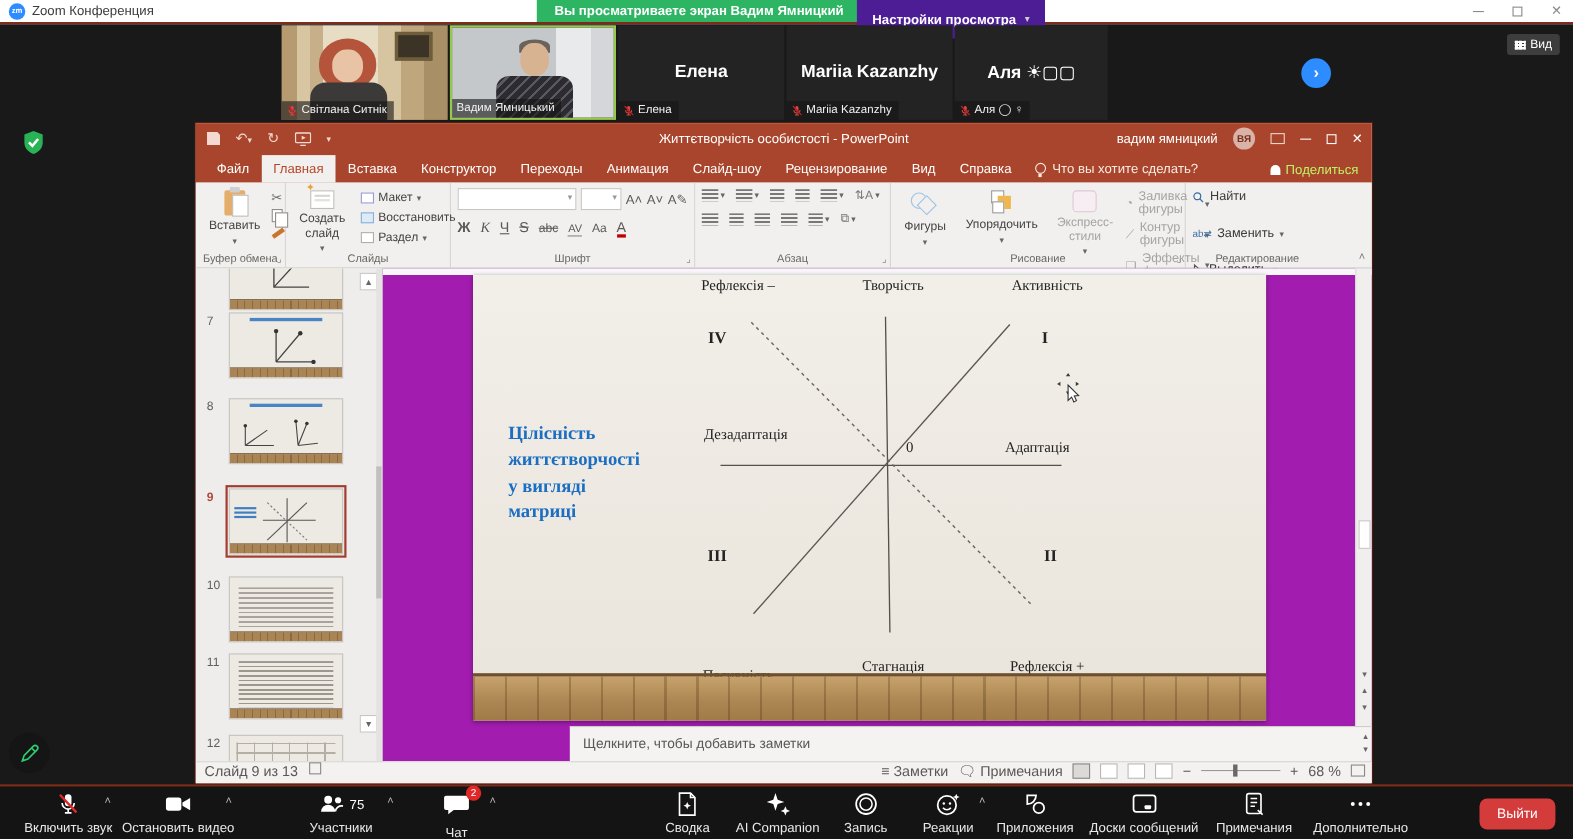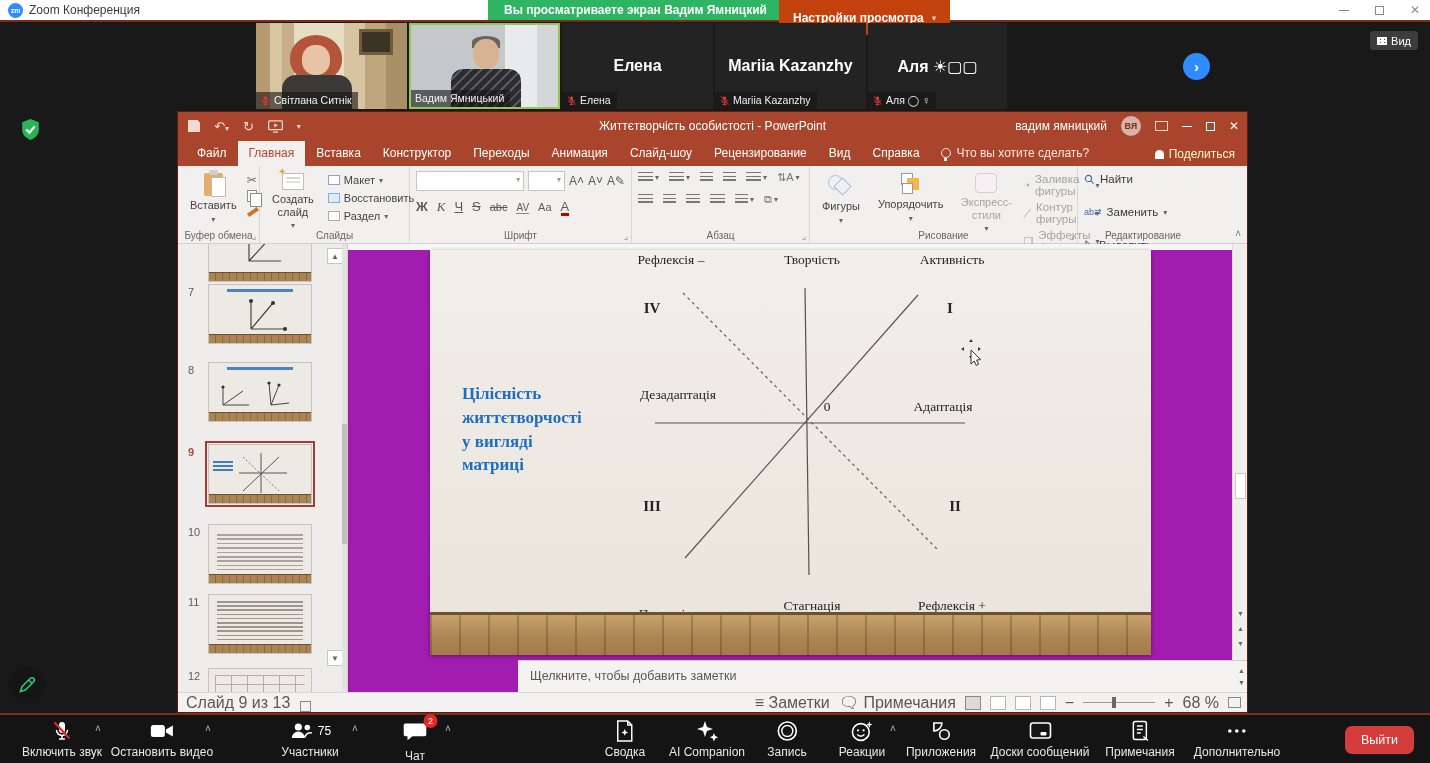--- a/index.html
+++ b/index.html
@@ -4,21 +4,21 @@
 <style>
   * { margin:0; padding:0; box-sizing:border-box; }
   html,body { width:1430px; height:763px; overflow:hidden; }
   body { position:relative; background:#191919; font-family:"Liberation Sans","DejaVu Sans",sans-serif; }
 
   
   .topbar { position:absolute; left:0; top:0; width:1430px; height:22px; background:#ffffff; border-bottom:2px solid #7d2b1a; display:flex; align-items:center; }
   .zlogo { width:15px; height:15px; border-radius:50%; background:#2d8cff; color:#fff; font-size:7px; font-weight:bold; display:flex; align-items:center; justify-content:center; margin:0 6px 0 8px; }
   .apptitle { font-size:12px; color:#3c3c3c; }
   .banner { position:absolute; left:488px; top:0; height:20px; background:#2eb564; color:#fff; font-size:12px; font-weight:bold; display:flex; align-items:center; padding:0 16px; }
-  .vsbtn { position:absolute; left:779px; top:0; height:35px; background:#c2410c; color:#fff; font-size:12px; font-weight:bold; display:flex; align-items:center; gap:8px; padding:0 14px; cursor:pointer; }
+  .vsbtn { position:absolute; left:779px; top:0; height:35px; background:#4c1d95; color:#fff; font-size:12px; font-weight:bold; display:flex; align-items:center; gap:8px; padding:0 14px; cursor:pointer; }
   .vsbtn .car { font-size:9px; color:#ccc; }
   .winctl { position:absolute; right:10px; top:0; height:20px; display:flex; align-items:center; gap:26px; color:#8a8a8a; }
   .wmin { width:10px; height:1px; background:#8a8a8a; display:inline-block; }
   .wmax { width:9px; height:9px; border:1px solid #8a8a8a; display:inline-block; }
   .wclose { font-size:12px; color:#8a8a8a; }
 
   
   .strip { position:absolute; left:256px; top:23px; height:86px; display:flex; gap:2px; }
   .tile { width:151px; height:86px; background:#232323; position:relative; overflow:hidden; }
   .tile .bigname { position:absolute; inset:0; display:flex; align-items:center; justify-content:center; color:#fff; font-size:16px; font-weight:bold; }
@@ -53,21 +53,21 @@
   .pmin { width:10px; height:1px; background:#fff; }
   .pmax { width:9px; height:9px; border:1px solid #fff; }
   .pclose { font-size:12px; color:#fff; }
 
   .ptabs { height:26px; background:#a8452c; display:flex; align-items:flex-end; padding-left:8px; position:relative; }
   .ptab { color:#fff; font-size:12px; padding:5px 11px 6px; cursor:pointer; }
   .ptab.active { background:#f1f0ee; color:#b7472a; }
   .tellme { display:flex; align-items:center; gap:6px; color:#fbe9e2; font-size:12px; margin-left:10px; padding-bottom:6px; }
   .bulb { width:10px; height:10px; border:1.5px solid #fbe9e2; border-radius:50%; position:relative; }
   .bulb:after { content:""; position:absolute; left:2.5px; top:9px; width:3px; height:3px; background:#fbe9e2; }
-  .sharebtn { position:absolute; right:12px; bottom:5px; color:#fef9c3; font-size:12px; display:flex; gap:5px; align-items:center; cursor:pointer;padding-left:26px; }
+  .sharebtn { position:absolute; right:12px; bottom:5px; color:#bef264; font-size:12px; display:flex; gap:5px; align-items:center; cursor:pointer;padding-left:26px; }
   .personic { width:9px; height:9px; border-radius:50% 50% 0 0; background:#fff; position:relative; }
 
   .ribbon { height:78px; background:#f1f0ee; border-bottom:1px solid #d2d0ce; position:relative; display:flex; }
   .rgroup { position:relative; height:100%; border-right:1px solid #d8d6d4; padding:5px 6px 16px; }
   .glabel { position:absolute; bottom:2px; left:0; right:0; text-align:center; font-size:10px; color:#696764; }
   .launch { position:absolute; right:3px; bottom:2px; font-size:9px; color:#8a8886; }
   .bigbtn { display:flex; flex-direction:column; align-items:center; font-size:11px; color:#444; gap:3px; padding:2px 6px; cursor:pointer; }
   .bigbtn .cap { text-align:center; line-height:1.15; }
   .carrow { font-size:8px; color:#666; }
   .clipic { width:19px; height:23px; background:#e5ad6a; border-radius:2px; position:relative; }
@@ -137,21 +137,21 @@
   .diag { position:absolute; left:0; top:0; }
   .cursor { position:absolute; left:528px; top:88px; }
 
   .vscroll { position:absolute; right:0; top:0; width:15px; height:416px; background:#f0efee; border-left:1px solid #dcdad8; }
   .vthumb { position:absolute; left:2px; top:229px; width:11px; height:26px; background:#fff; border:1px solid #c8c6c4; }
   .varr { position:absolute; left:0; width:15px; text-align:center; font-size:7px; color:#666; cursor:pointer; }
 
   .notes { position:absolute; left:170px; right:0; top:416px; height:32px; background:#f4f3f2; border-top:1px solid #d0cecb; padding:8px 12px; font-size:12.5px; color:#5a5856; }
   .notesarr { position:absolute; right:2px; font-size:7px; color:#666; cursor:pointer; }
 
-  .pstatus { height:20px; background:#f3f2f1; border-top:1px solid #d8d6d4; display:flex; align-items:flex-end; font-size:16px; color:#5a5856; padding:0 8px; position:relative; }
+  .pstatus { height:20px; background:#f3f2f1; border-top:1px solid #d8d6d4; display:flex; align-items:flex-start; font-size:13px; color:#5a5856; padding:0 8px; position:relative; }
   .st-note-ic { width:11px; height:11px; border:1px solid #8a8886; margin-left:10px; position:relative; }
   .st-right { position:absolute; right:6px; display:flex; align-items:center; gap:9px; }
   .viewic { width:16px; height:14px; border:1px solid #b9b7b5; background:#fff; cursor:pointer; }
   .viewic.sel { background:#dcdad8; border-color:#8a8886; }
   .zslider { width:72px; height:1px; background:#9a9896; position:relative; }
   .zthumb { position:absolute; left:40%; top:-5px; width:4px; height:11px; background:#6a6866; }
   .fitic { width:13px; height:11px; border:1px solid #8a8886; }
 
   
   .bottombar { position:absolute; left:0; top:713px; width:1430px; height:50px; background:#141414; border-top:2px solid #7d2b1a; }

